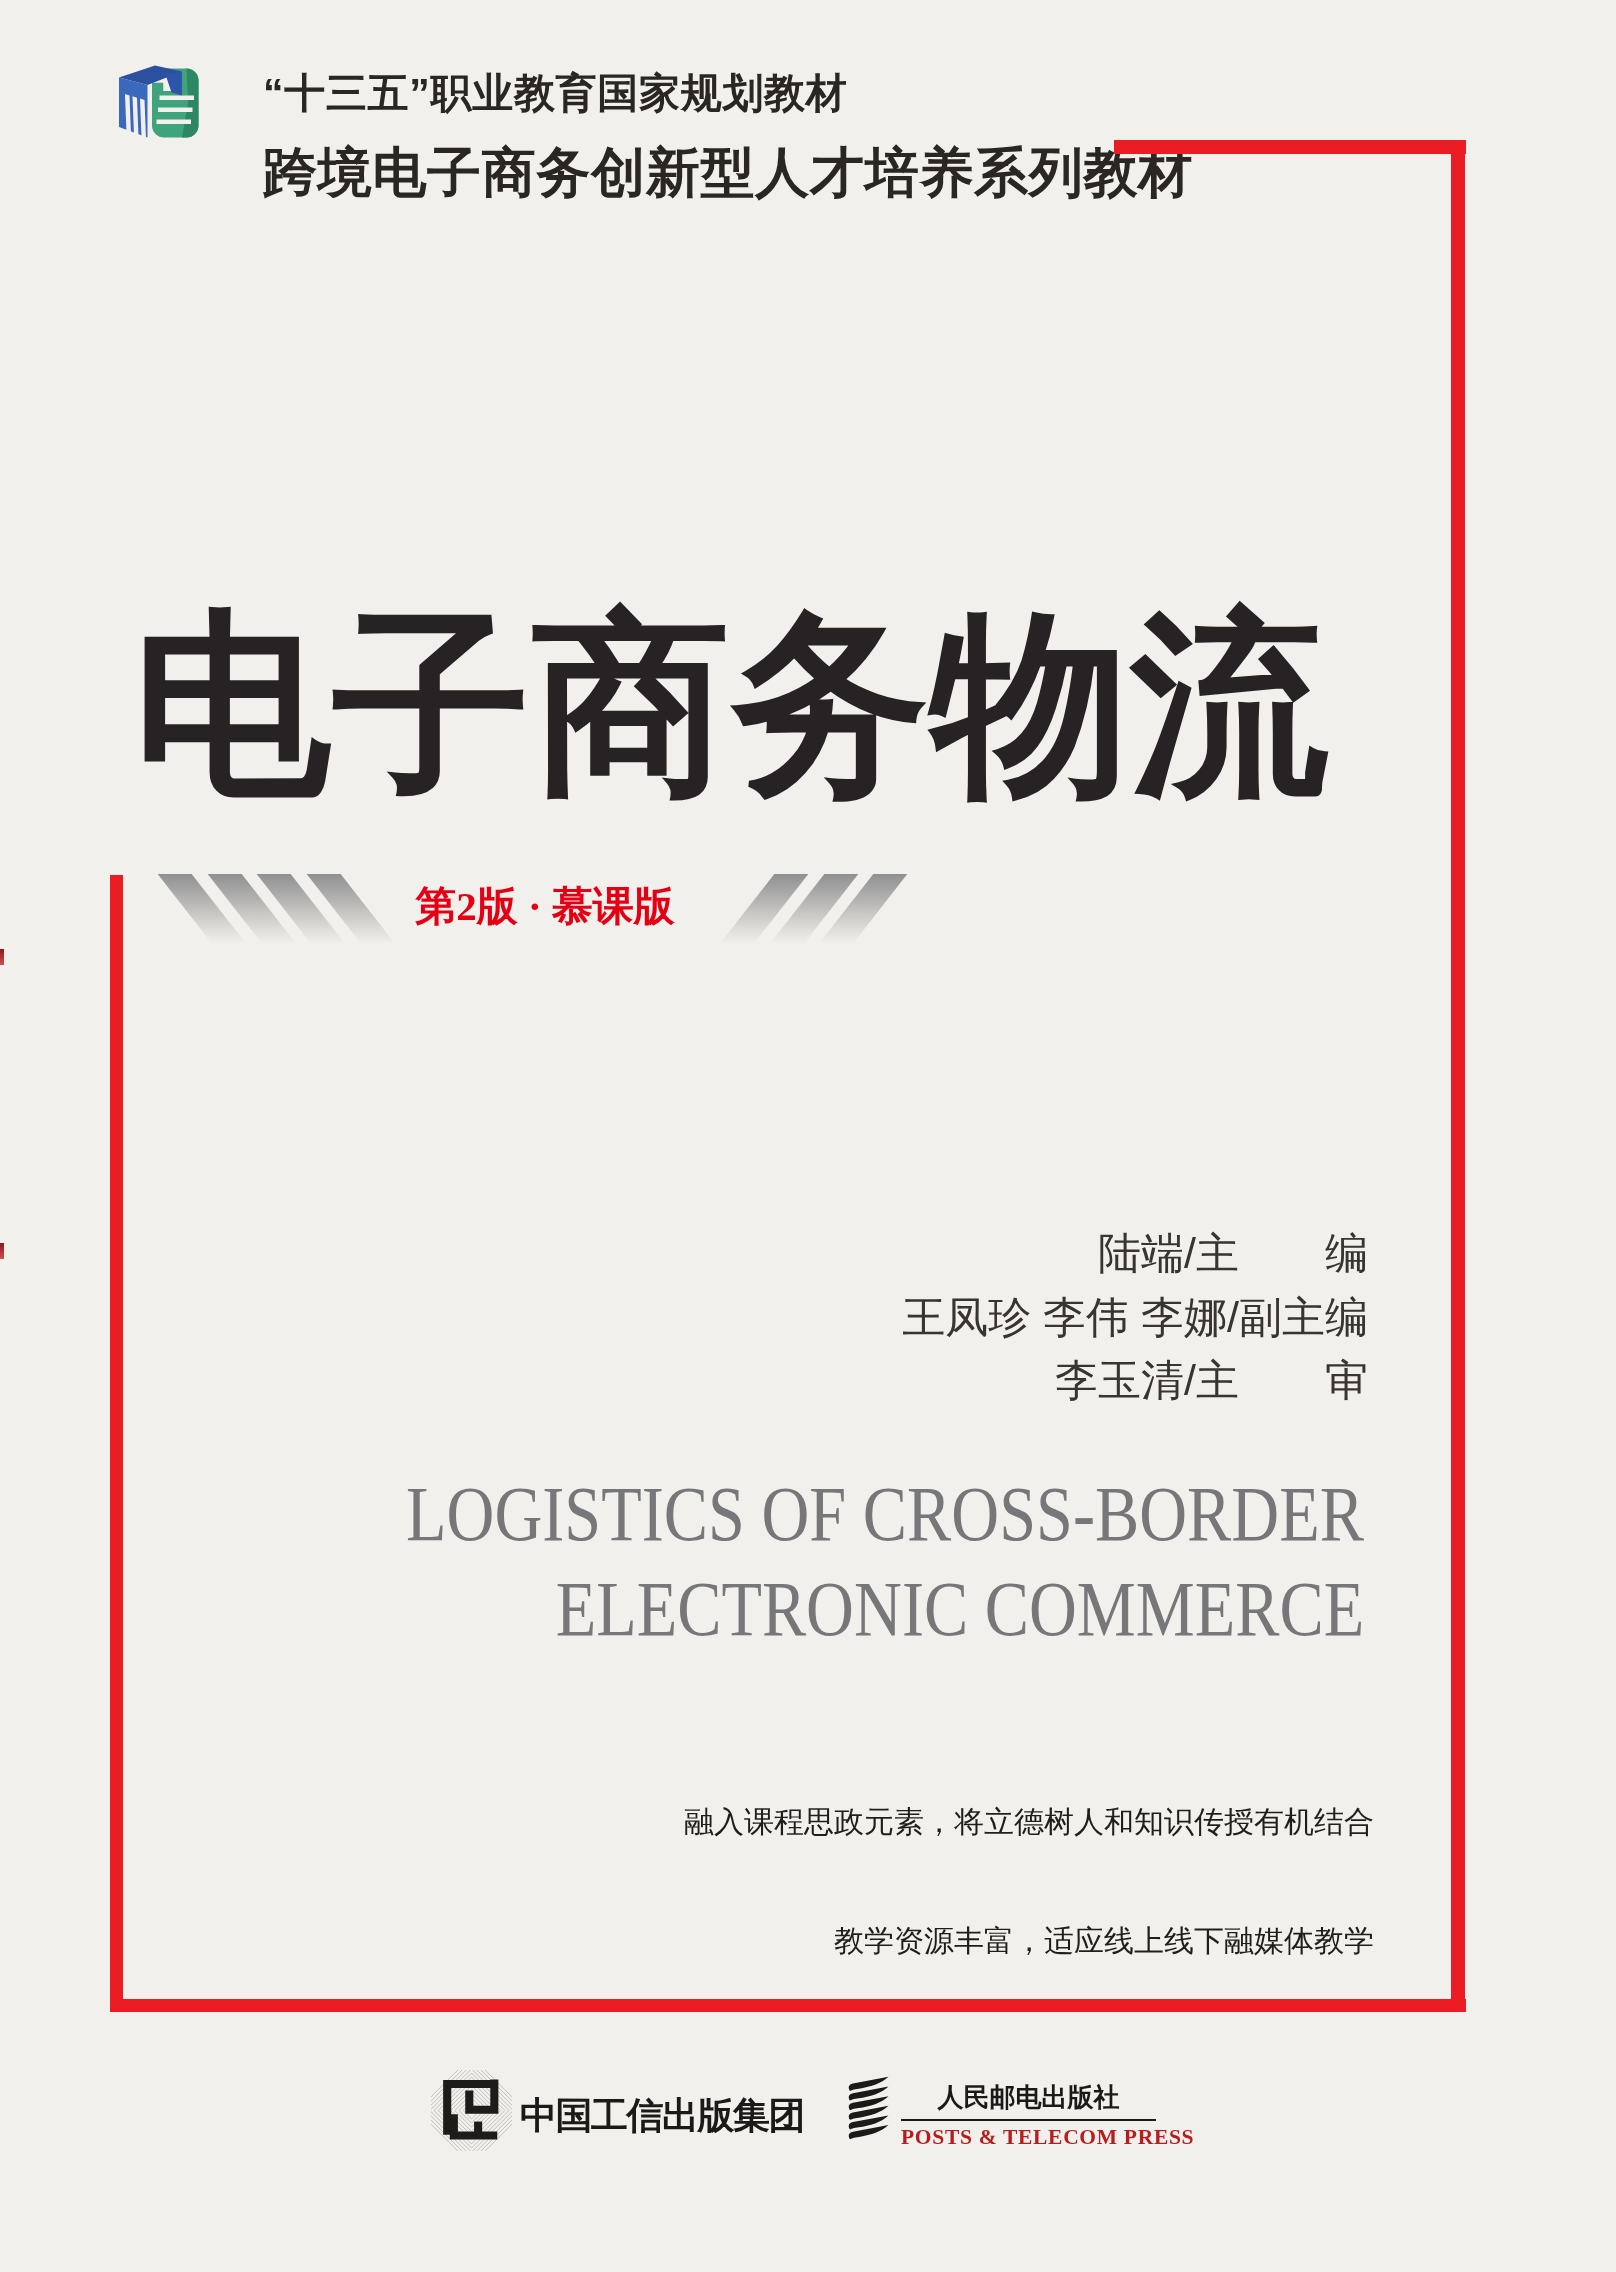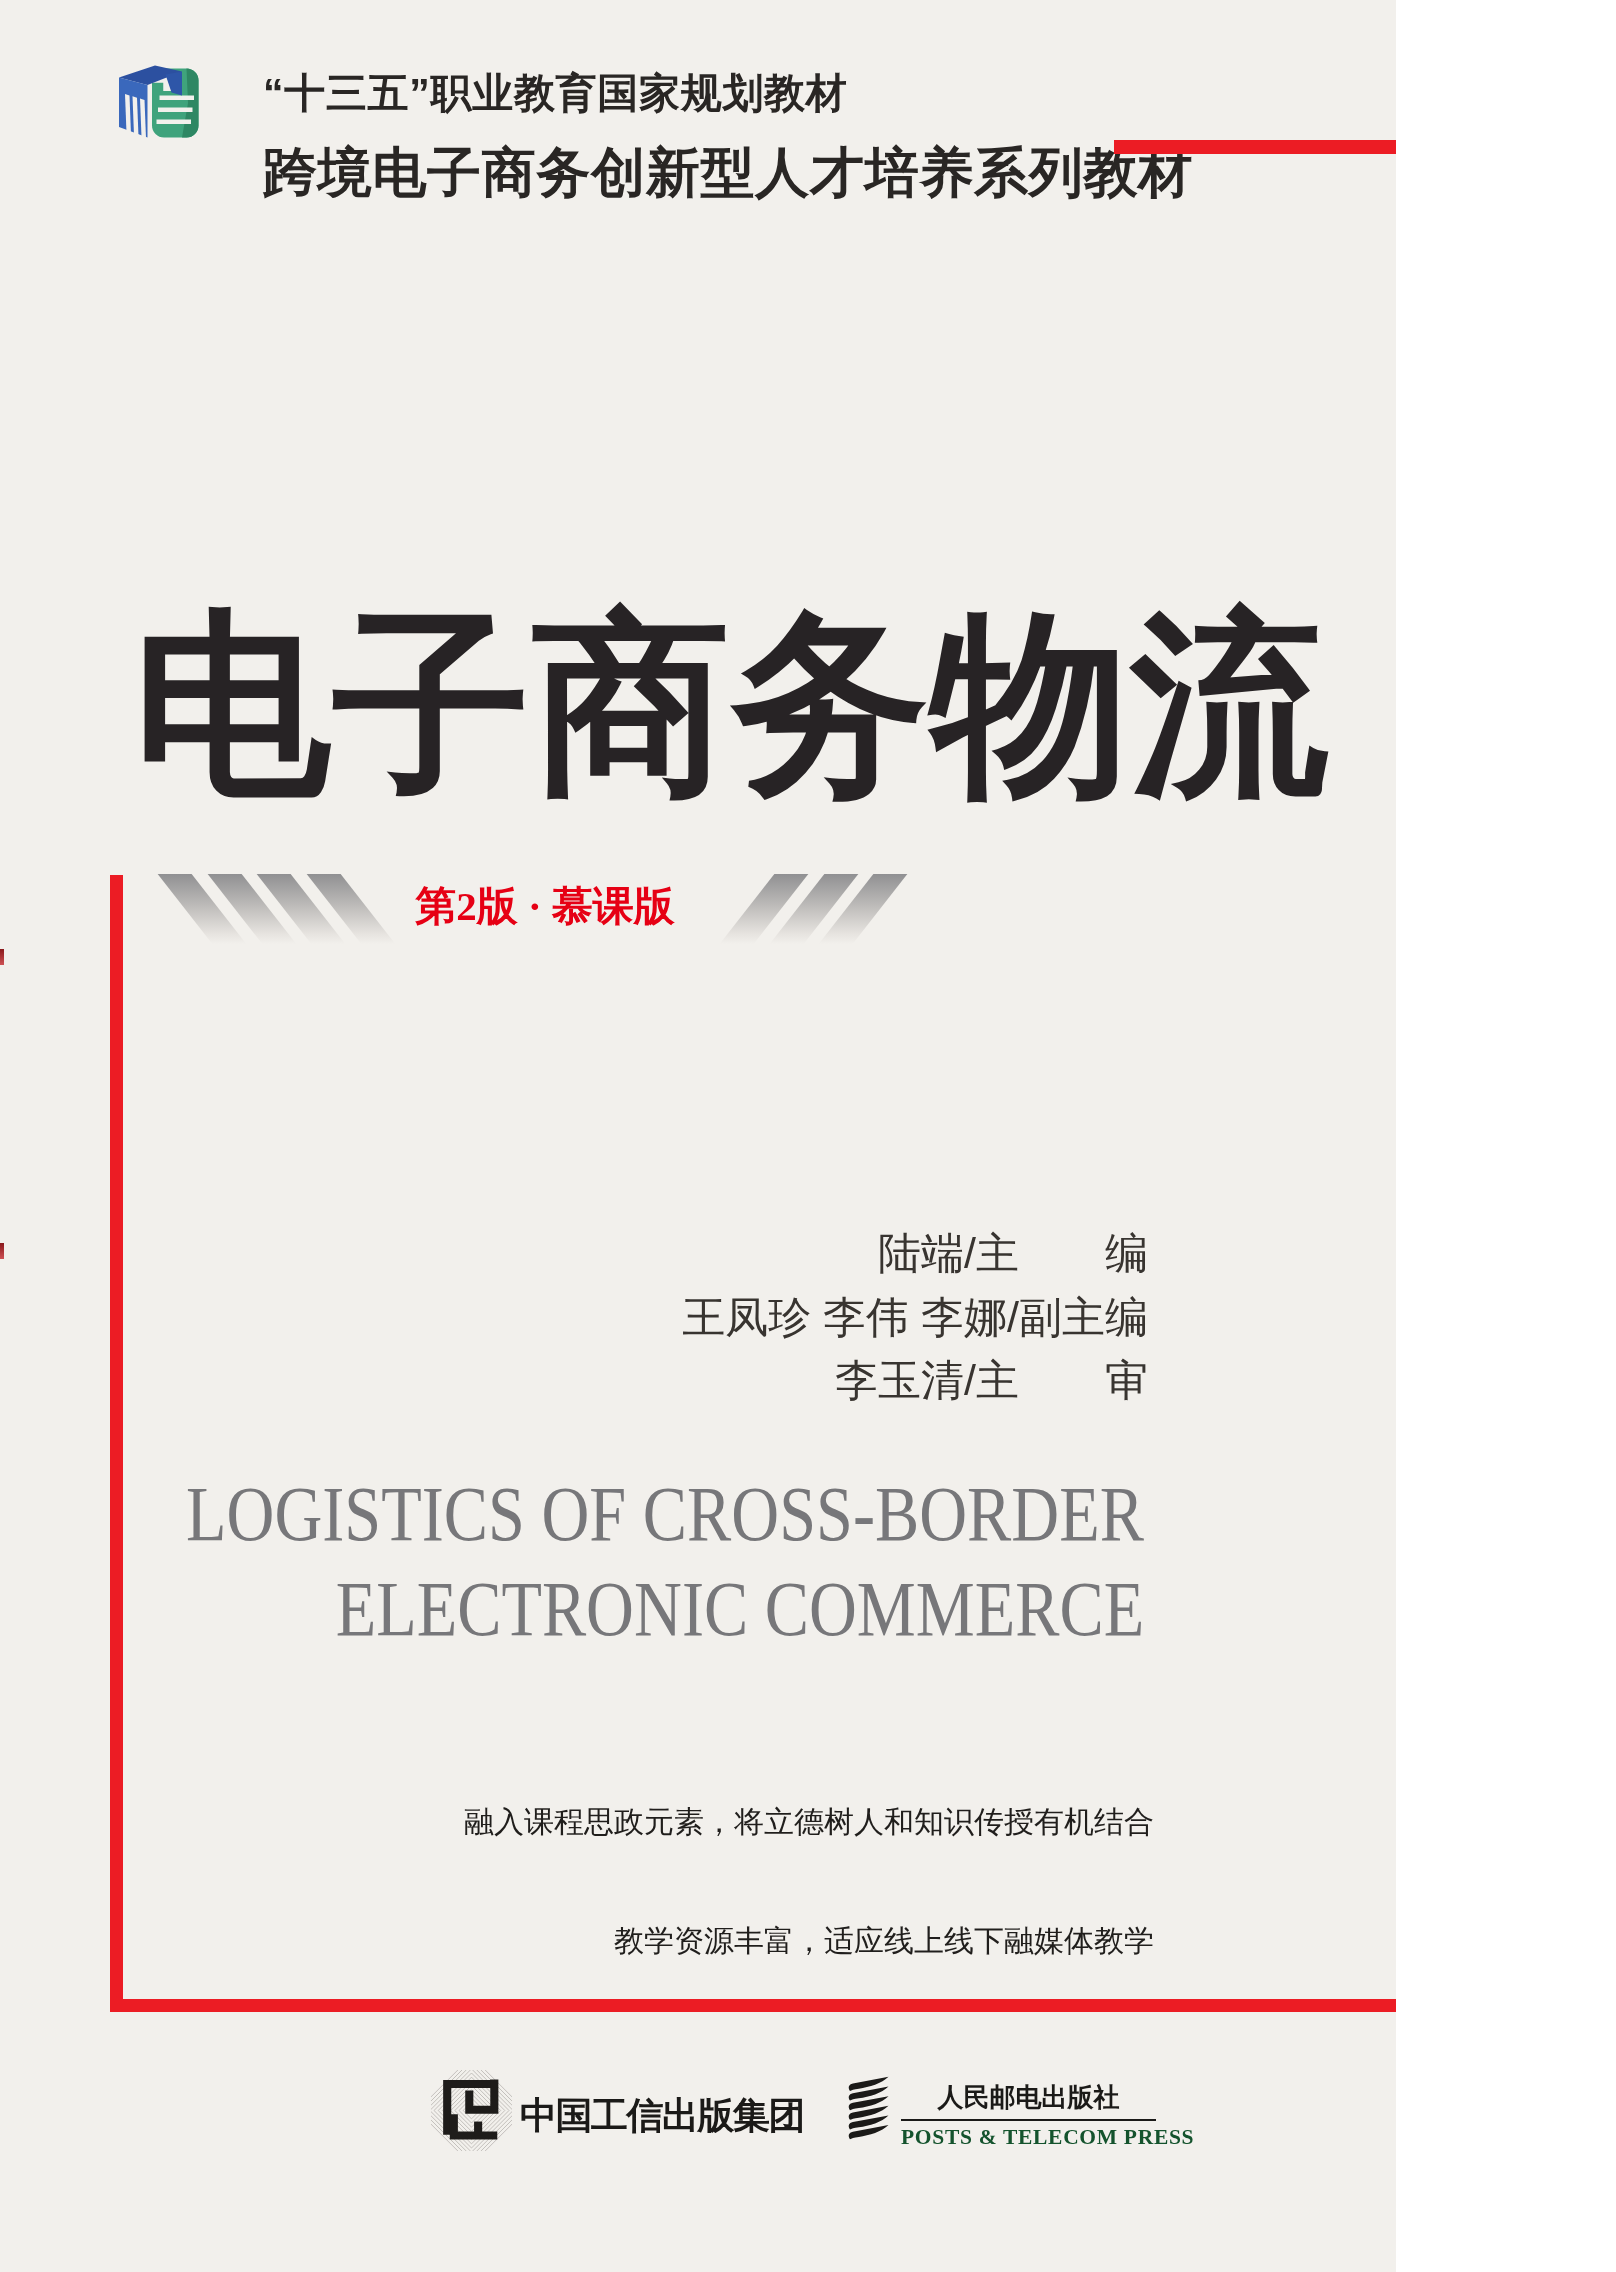--- a/index.html
+++ b/index.html
@@ -1,18 +1,18 @@
 <!DOCTYPE html>
 <html style="font-size:12px"><head>
 <meta charset="utf-8">
 <style>
   html,body{margin:0;padding:0;}
   .page{
     position:relative;
-    width:1396px;height:2273px;
+    width:1616px;height:2273px;
     background:#F2F0EC;
     overflow:hidden;
     font-family:"Liberation Sans","DejaVu Sans",sans-serif;
   }
   .abs{position:absolute;}
 
   
   .series-logo{left:112px;top:61px;width:92px;height:78px;}
   .hdr-line{
     left:263px;
@@ -101,21 +101,21 @@
   }
   .ptpress-logo{left:847px;top:2076px;width:43px;height:64px;}
   .ptpress-name{
     left:901px;top:2080px;width:255px;text-align:center;
     font-size:26px;color:#1B1A18;font-weight:600;white-space:nowrap;
     font-family:"Liberation Serif","DejaVu Serif",serif;
   }
   .ptpress-rule{left:901px;top:2119px;width:255px;height:2.2px;background:#1B1A18;}
   .ptpress-en{
     left:901px;top:2125px;width:255px;text-align:center;
-    font-size:21.5px;font-weight:700;letter-spacing:0.7px;color:#14532d;
+    font-size:21.5px;font-weight:700;letter-spacing:0.7px;color:#b91c1c;
     white-space:nowrap;
     font-family:"Liberation Serif","DejaVu Serif",serif;
   }
 </style>
 </head>
 <body>
 
 <div class="page">
 
   <svg class="abs series-logo" viewBox="0 0 120 104" aria-hidden="true">

